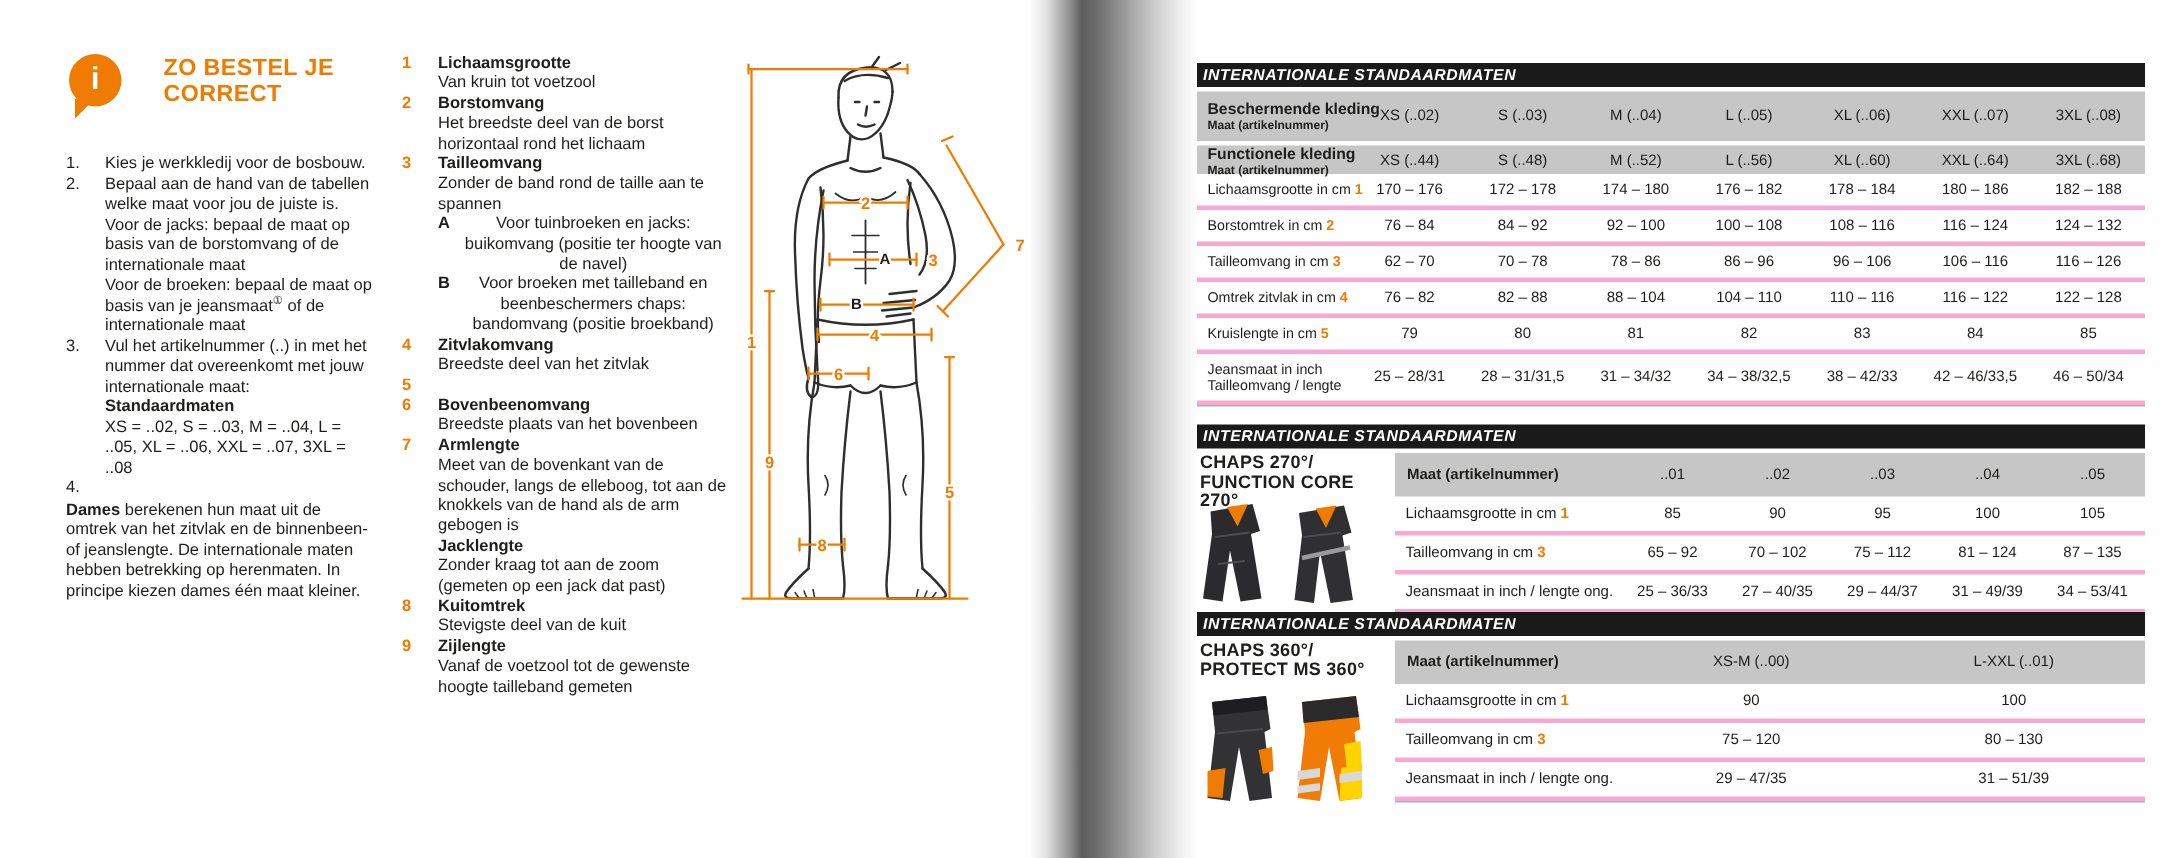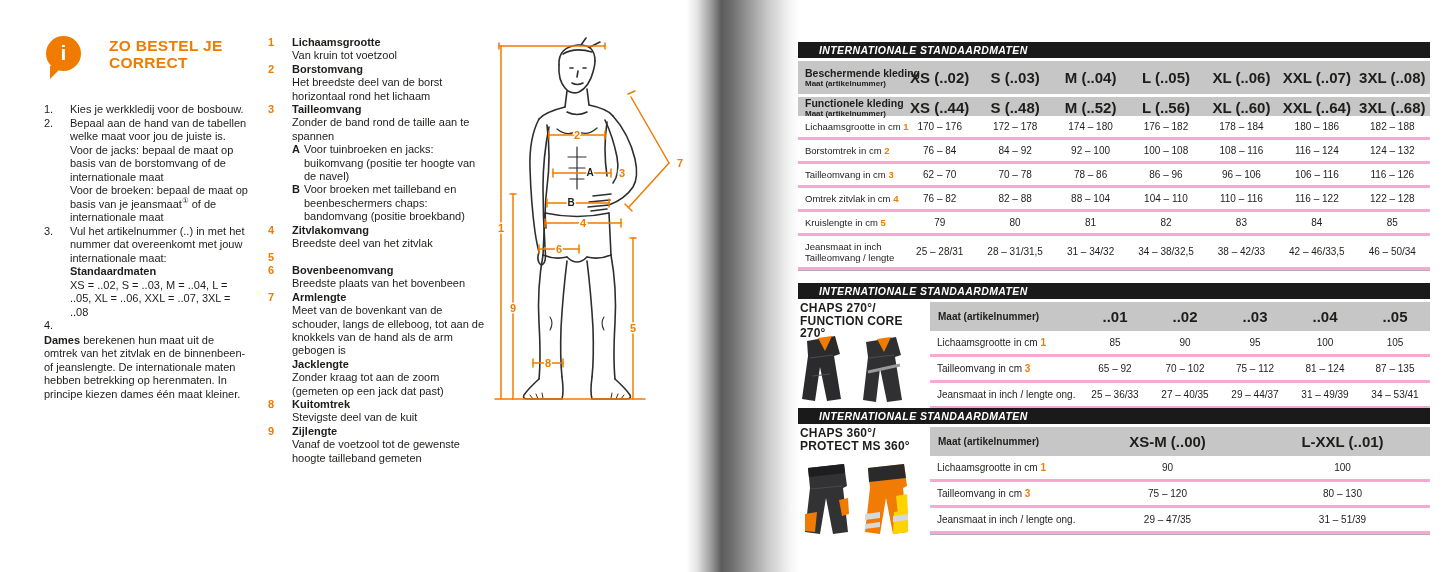--- a/index.html
+++ b/index.html
@@ -24,41 +24,41 @@
   .dames{margin-top:1px;}
   sup{font-size:7.5px;vertical-align:super;line-height:0;}
   
   .measures{position:absolute;left:268px;top:36px;width:219px;font-size:11px;line-height:13.4px;}
   .measure{display:flex;}
   .m-num{width:24px;flex:none;font-weight:bold;color:#ef7c00;}
   .m-body{flex:1;}
   .m-title{font-weight:bold;}
   .m-sub{display:flex;}
   .m-sub-key{flex:none;width:12px;font-weight:bold;}
-  .m-sub-text{flex:1;}
+  .m-sub-text{flex:1;text-align:center;}
   
   .figure-wrap{position:absolute;left:483px;top:16px;width:212px;height:396px;}
   .figure-wrap svg{display:block;}
   .fig-label{font-size:11px;font-weight:bold;fill:#ef7c00;stroke:#ffffff;stroke-width:3px;paint-order:stroke;text-anchor:middle;}
   .fig-label-dark{font-size:10px;font-weight:bold;fill:#1d1d1b;stroke:#ffffff;stroke-width:3px;paint-order:stroke;text-anchor:middle;}
   
   .page-spine{position:absolute;left:686px;top:0;width:114px;height:572px;
     background:linear-gradient(90deg,#ffffff 0%,#e3e3e3 10%,#8f8f8f 24%,#5c5c5c 31%,#6e6e6e 40%,#9b9b9b 56%,#cfcfcf 74%,#f6f6f6 92%,#ffffff 100%);}
   
   .page-right{position:absolute;left:798px;top:0;width:632px;height:572px;background:#fff;}
   .size-table{position:absolute;left:0;width:632px;}
   #table1{top:42px;} #table2{top:283px;} #table3{top:408px;}
   .tbar{height:16px;background:#1a1a1a;color:#fff;font-size:10.5px;font-weight:bold;font-style:italic;
-    letter-spacing:.4px;line-height:16px;padding-left:21px;}
+    letter-spacing:.4px;line-height:16px;padding-left:4px;}
   .ghead{display:grid;align-items:center;background:#c6c6c6;margin-top:3px;}
   .g8{grid-template-columns:104px repeat(7,1fr);}
   .hl{padding-left:7px;}
   .hl-main{font-size:10.5px;font-weight:bold;line-height:12px;white-space:nowrap;}
   .hl-sub{font-size:8px;font-weight:bold;line-height:9px;white-space:nowrap;}
-  .col-h{font-size:15px;font-weight:bold;text-align:center;white-space:nowrap;}
+  .col-h{font-size:10px;font-weight:normal;text-align:center;white-space:nowrap;}
   .trow{display:grid;align-items:center;border-bottom:3px solid #f9a8d4;font-size:10px;}
   .t1-rows .trow{height:21px;}
   .t1-rows .trow.tall{height:31px;}
   .rows-box{border-bottom:1px solid #b0b0b0;}
   .rl{padding-left:7px;font-size:9.5px;line-height:11px;white-space:nowrap;}
   .ref{color:#ef7c00;font-weight:bold;}
   .val{text-align:center;white-space:nowrap;}
   
   .t-right{margin-left:132px;width:500px;}
   .g6{grid-template-columns:150px repeat(5,1fr);}

